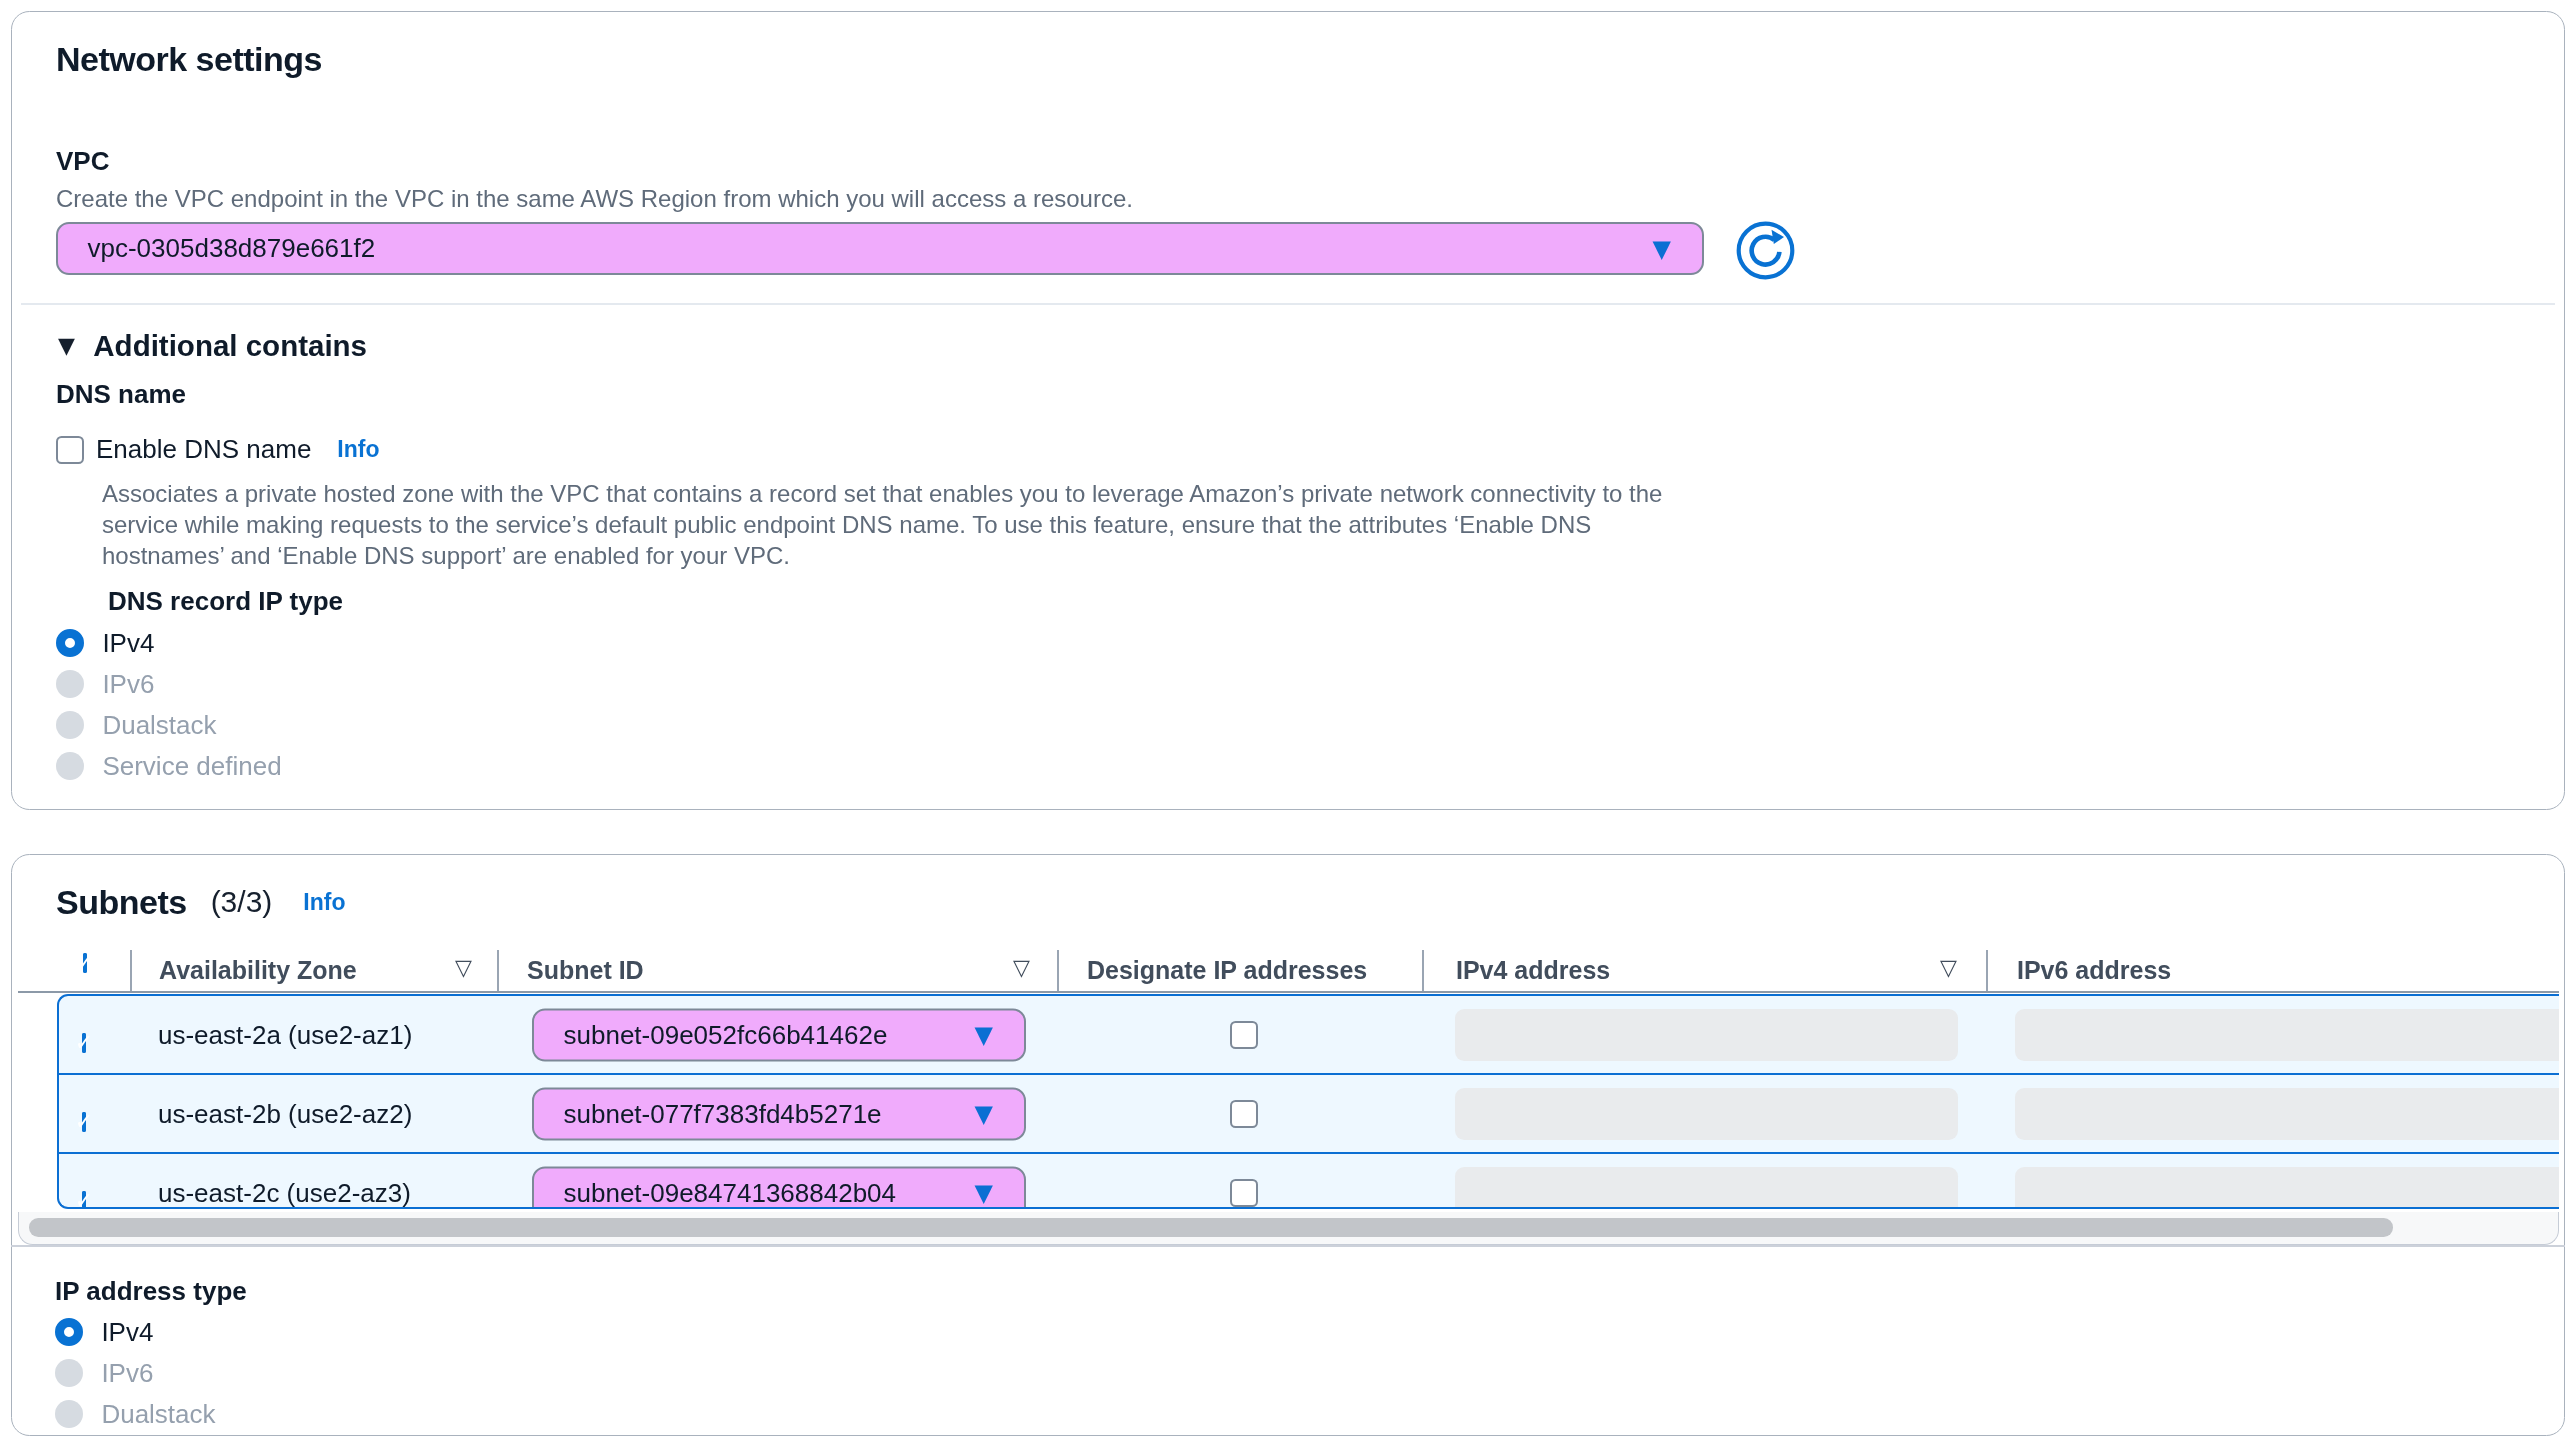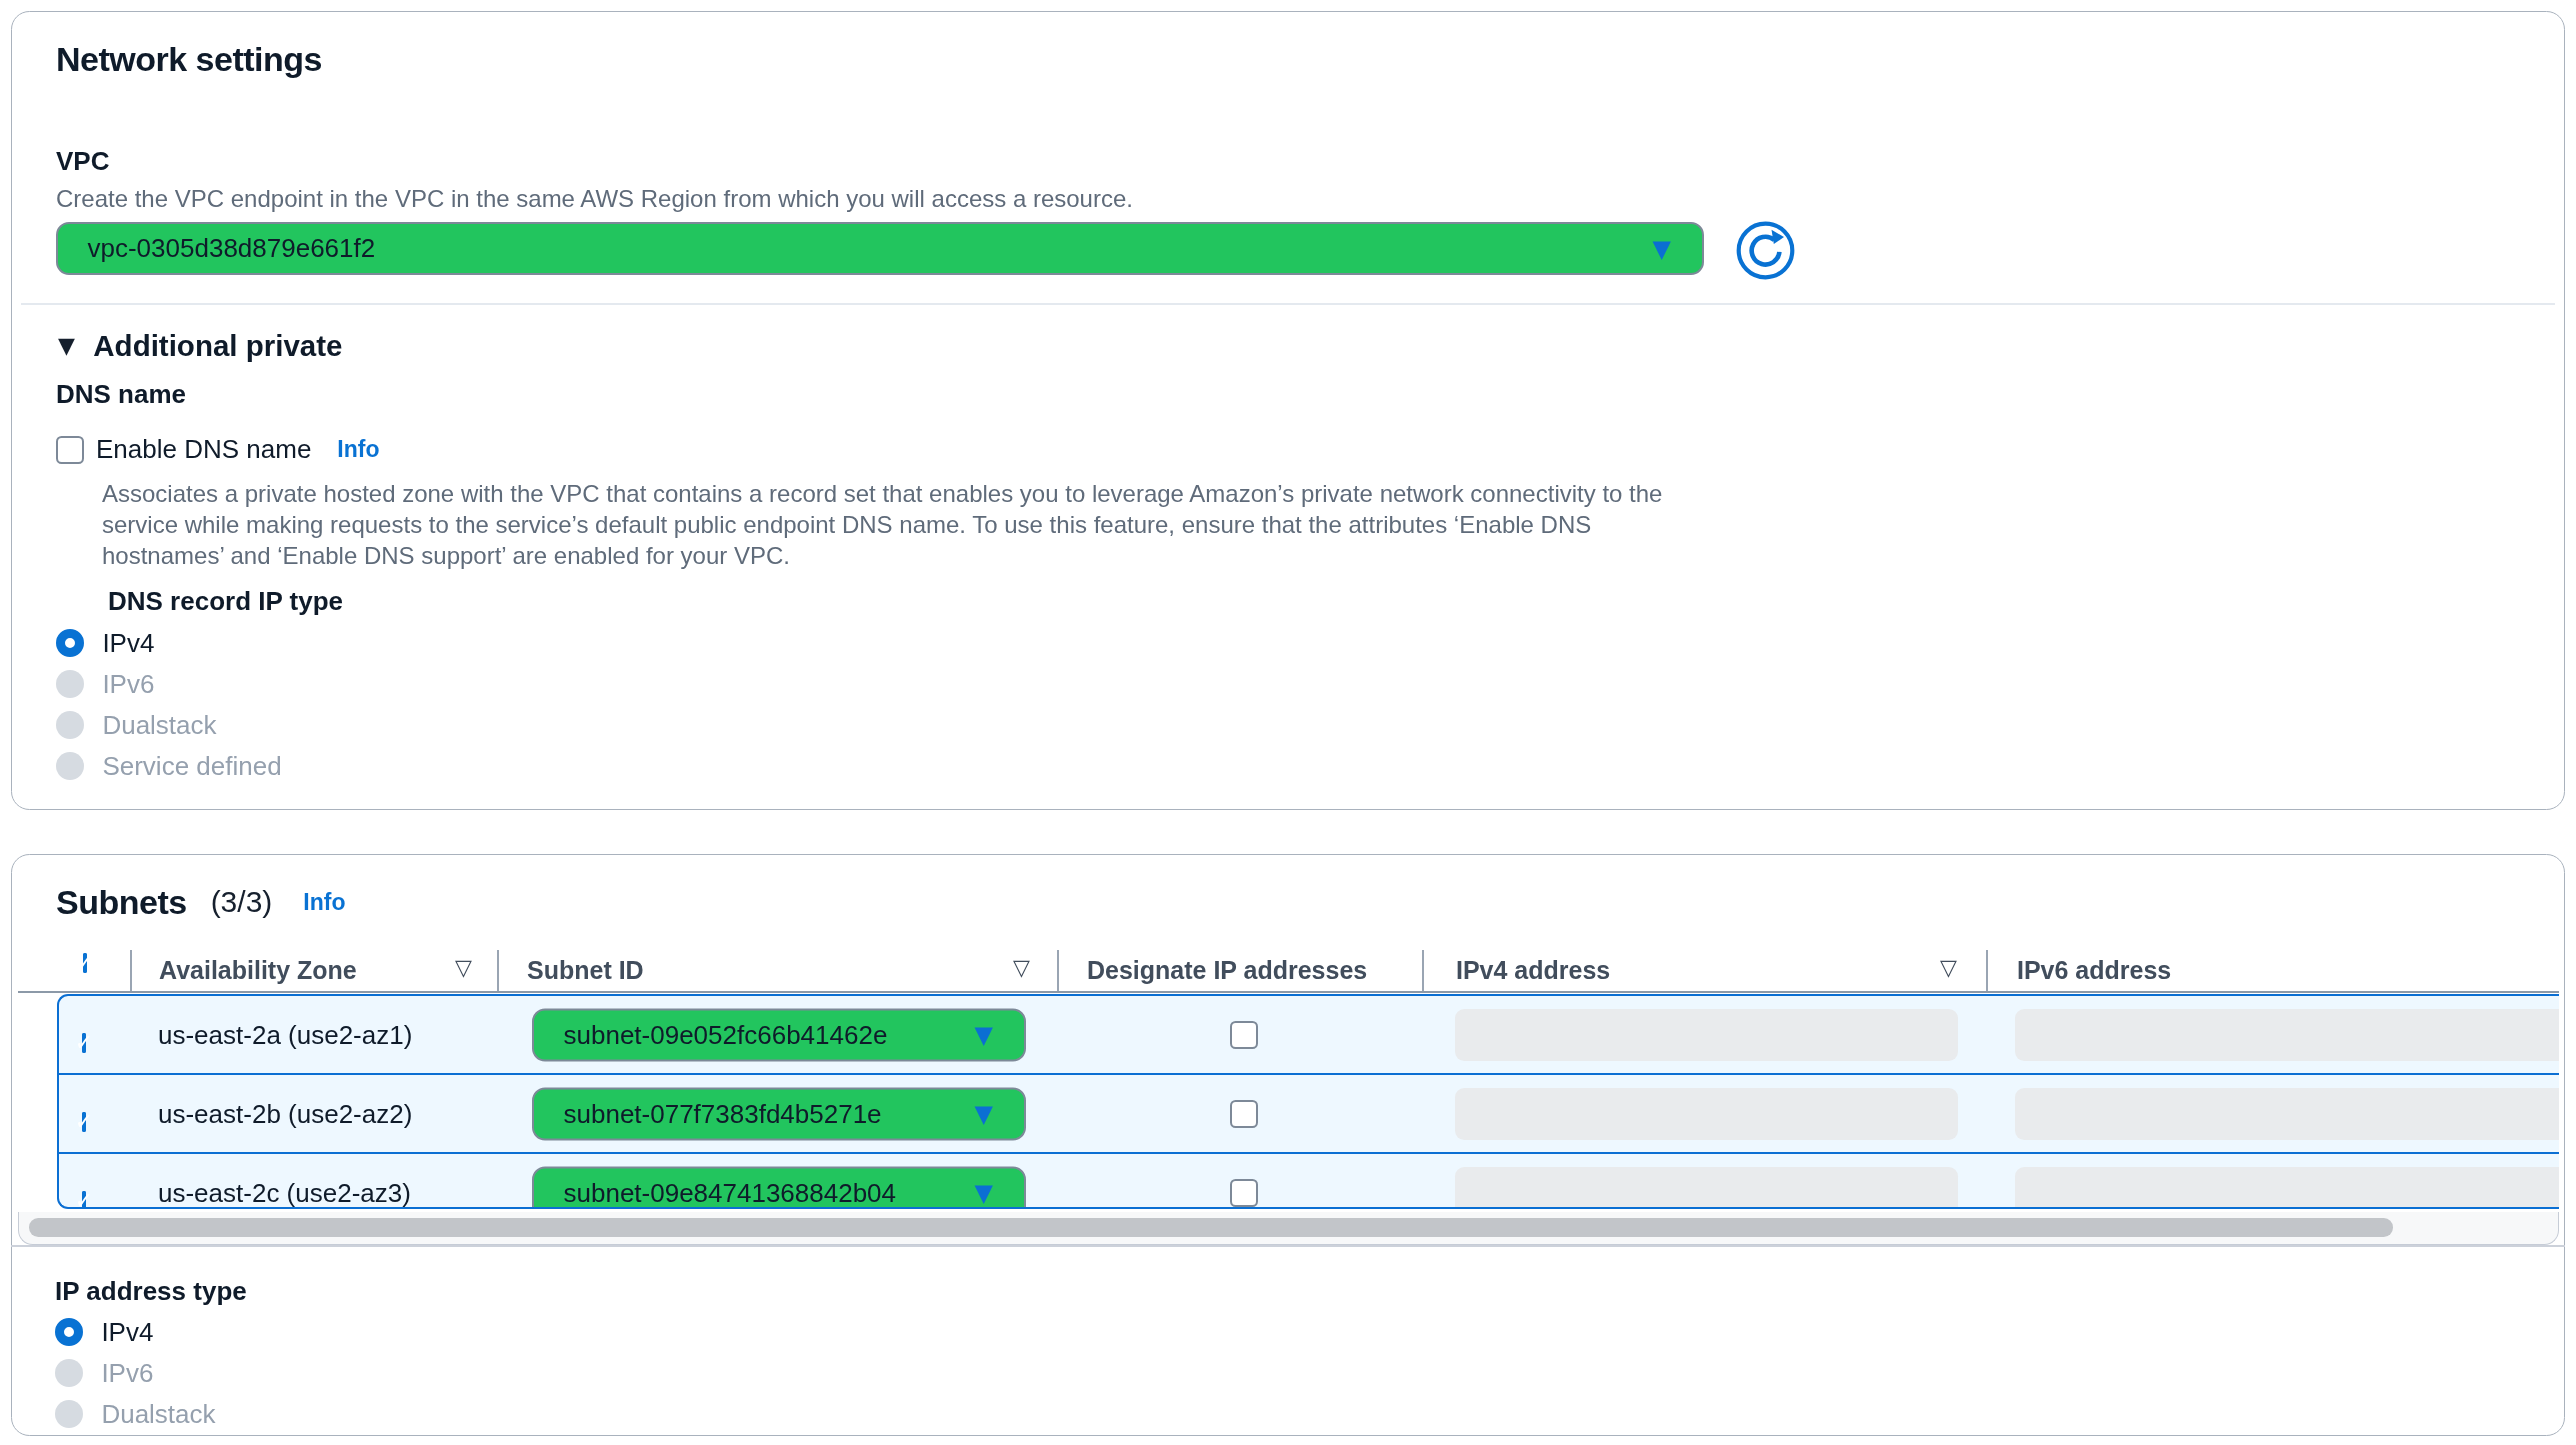--- a/index.html
+++ b/index.html
@@ -16,21 +16,21 @@
   #card-network{top:11px;height:797px;}
   #card-subnets{top:854px;height:580px;}
   .abs{position:absolute;}
 
   .h2{font-size:34px;font-weight:700;color:#0f1b2a;letter-spacing:-0.5px;}
   .subtitle{font-size:26px;color:#414d5c;}
   .field-label{font-size:26px;font-weight:700;color:#0f1b2a;}
   .field-desc{font-size:24px;color:#5f6b7a;}
 
   .select{
-    height:53px;border:2.8px solid #7d8998;border-radius:13px;background:#22c55e;
+    height:53px;border:2.8px solid #7d8998;border-radius:13px;background:#f0abfc;
     display:flex;align-items:center;box-sizing:border-box;cursor:pointer;
   }
   .select .val{font-size:26px;color:#0f1b2a;padding-left:29.5px;white-space:nowrap;}
   .caret{margin-left:auto;padding-right:31px;color:#0b6fd3;font-size:24px;line-height:1;}
   .caret::before{content:"\25BC";font-family:"DejaVu Sans",sans-serif;}
 
   .divider{position:absolute;left:9.2px;right:9.2px;height:1.8px;background:#e4e9ef;}
 
   .expander{display:flex;align-items:center;gap:18.4px;cursor:pointer;}
   .tri-icon{font-size:22px;color:#16202e;line-height:1;}
@@ -116,21 +116,21 @@
         <path d="M42.5 21.5 A 15 15 0 1 0 48 34.5" fill="none" stroke="#0972d3" stroke-width="5"></path>
         <polygon points="39.5,10.5 53,18.5 42,26" fill="#0972d3"></polygon>
       </svg>
     </span>
   </button>
 
   <div class="divider" style="top:291px;"></div>
 
   <div class="abs expander" style="left:46px;top:317px;">
     <span class="tri-icon"></span>
-    <span class="txt">Additional private</span>
+    <span class="txt">Additional contains</span>
   </div>
 
   <div class="abs field-label" style="left:44px;top:367px;">DNS name</div>
 
   <div class="abs cb-row" style="left:44px;top:422px;">
     <span class="checkbox"></span>
     <span class="lbl">Enable DNS name</span>
     <span class="info-link" style="margin-left:26px;">Info</span>
   </div>
 

